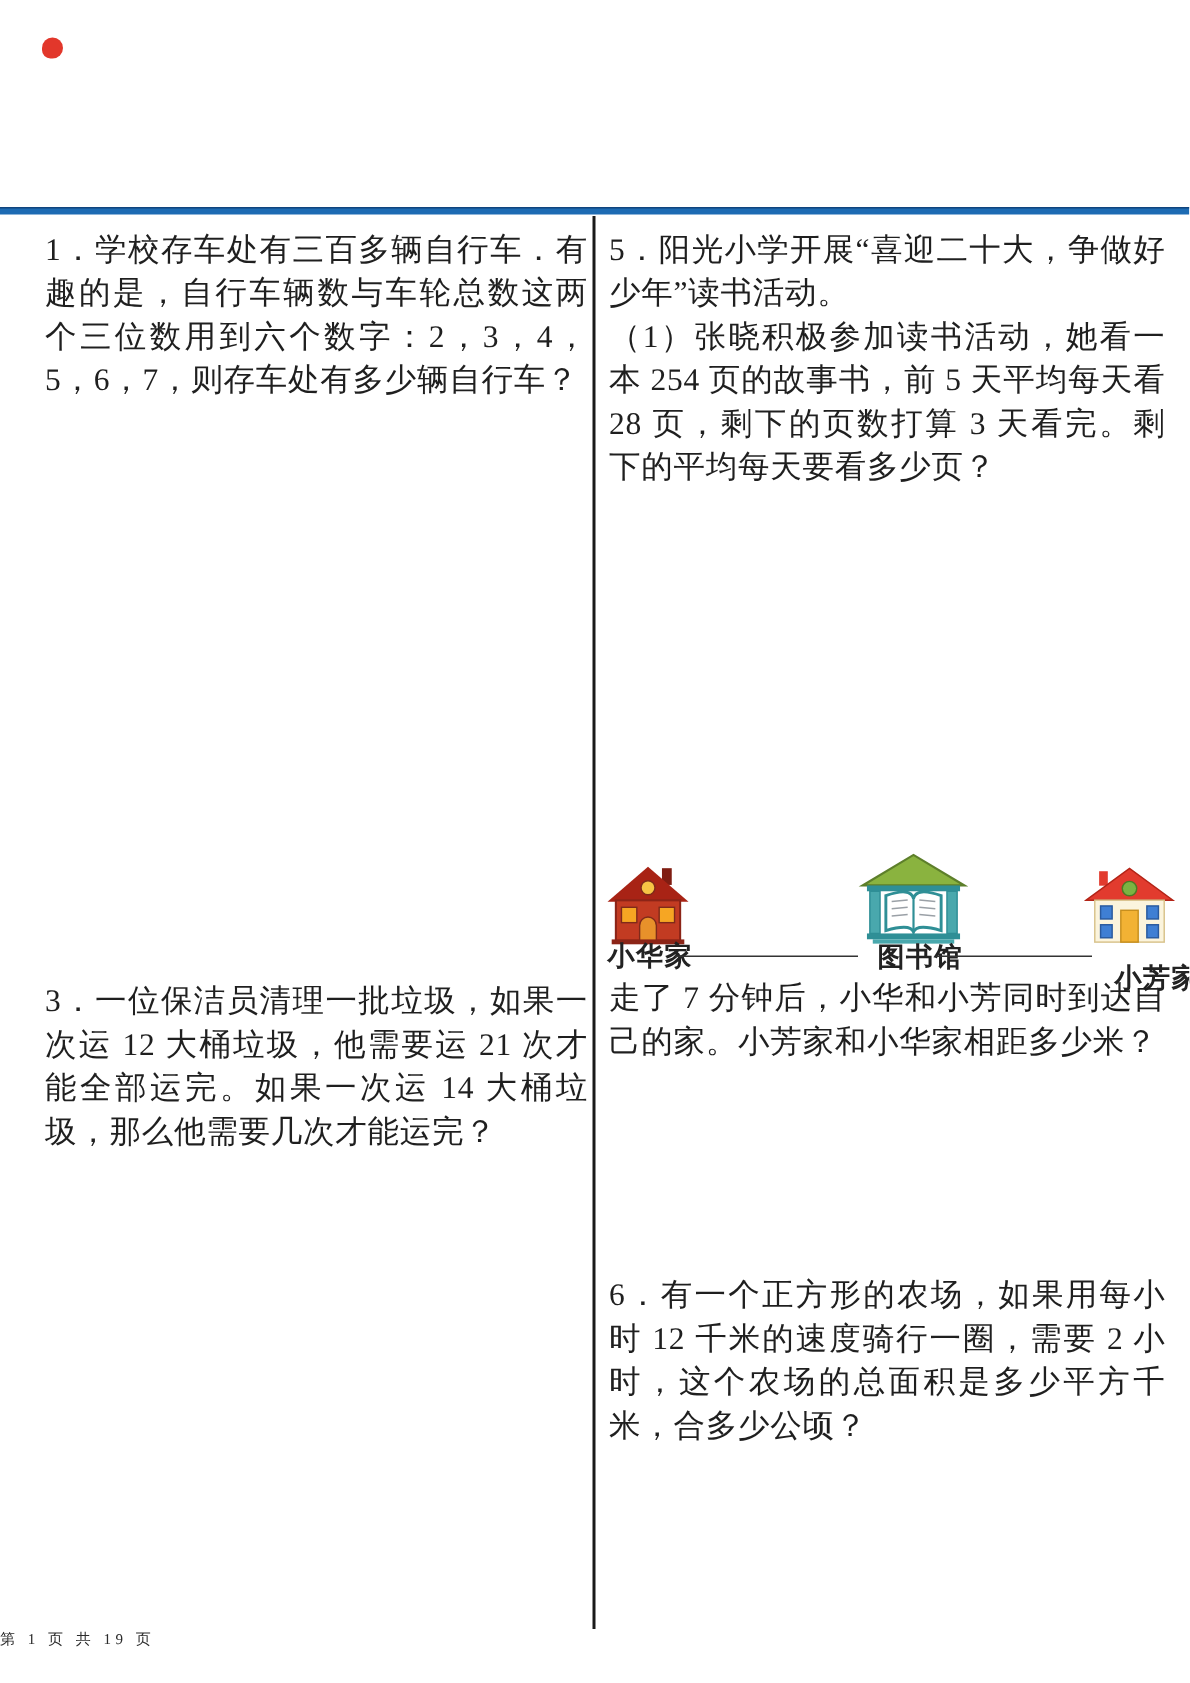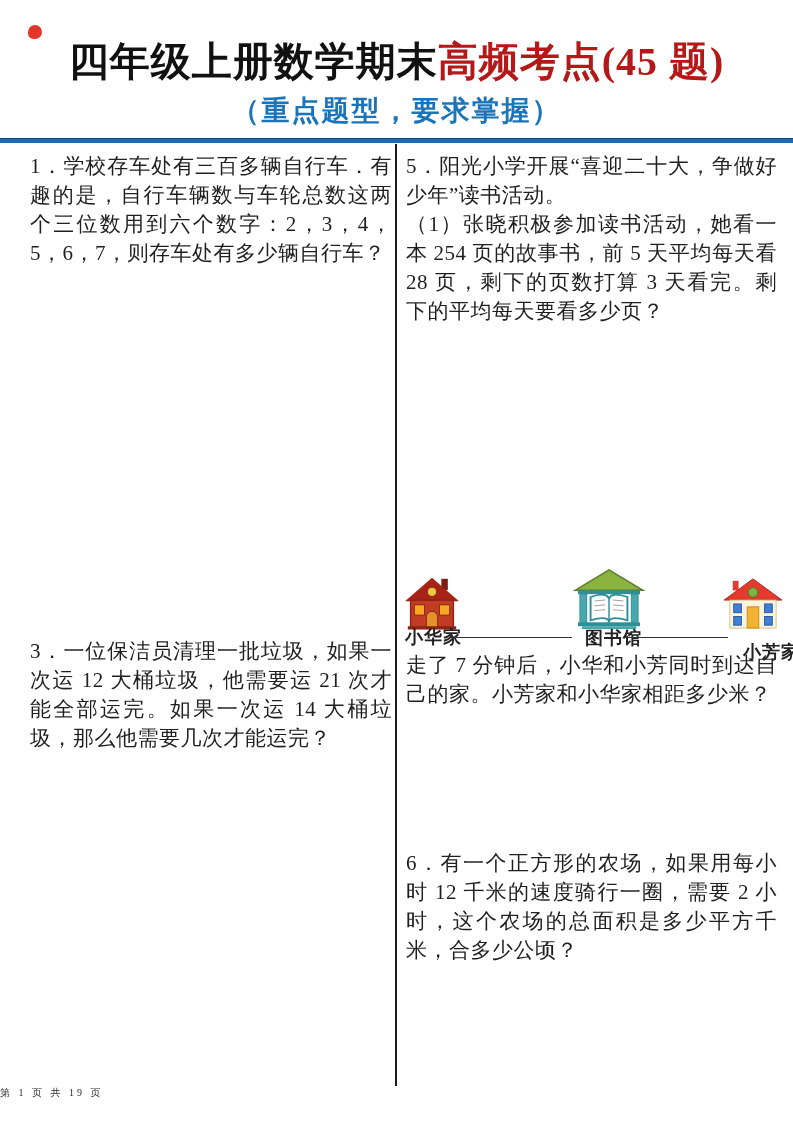--- a/index.html
+++ b/index.html
@@ -49,21 +49,21 @@
     font-size:21px;line-height:29px;
     letter-spacing:0.5px;
     text-align:justify;
     word-break:break-all;
     color:var(--text);
   }
   .col-l{left:30px;width:362px;}
   .col-r{left:406px;width:371px;}
   .q1{top:152px;}
   .q2{top:389px;}
-  .q3{top:637px;}
+  .q3{top:653px;}
   .q4{top:849px;}
   .q5{top:152px;}
   .q5p2{top:449px;}
   .q5cont{top:651px;}
   .q6{top:849px;}
   .diagram{
     position:absolute;left:400px;top:568px;width:390px;height:80px;
   }
   .diagram .icon{position:absolute;}
   .icon-house-red{left:4px;top:8px;}
@@ -88,24 +88,20 @@
     font-family:"Liberation Serif","DejaVu Serif",serif;
   }
 </style>
 </head>
 <body>
 
 <div class="page">
 
   <div class="red-dot"></div>
 
-  <div class="header">
-    <div class="title"><span class="t-black">四年级上册数学期末</span><span class="t-red">高频考点(45 题)</span></div>
-    <div class="subtitle">（重点题型，要求掌握）</div>
-  </div>
 
   <div class="blue-rule"></div>
   <div class="v-rule"></div>
 
   <p class="qblock col-l q1">1．学校存车处有三百多辆自行车．有趣的是，自行车辆数与车轮总数这两个三位数用到六个数字：2，3，4，5，6，7，则存车处有多少辆自行车？</p>
   <p class="qblock col-l q3">3．一位保洁员清理一批垃圾，如果一次运 12 大桶垃圾，他需要运 21 次才能全部运完。如果一次运 14 大桶垃圾，那么他需要几次才能运完？</p>
 
   <div class="qblock col-r q5">
     <p>5．阳光小学开展“喜迎二十大，争做好少年”读书活动。</p>
     <p>（1）张晓积极参加读书活动，她看一本 254 页的故事书，前 5 天平均每天看 28 页，剩下的页数打算 3 天看完。剩下的平均每天要看多少页？</p>

